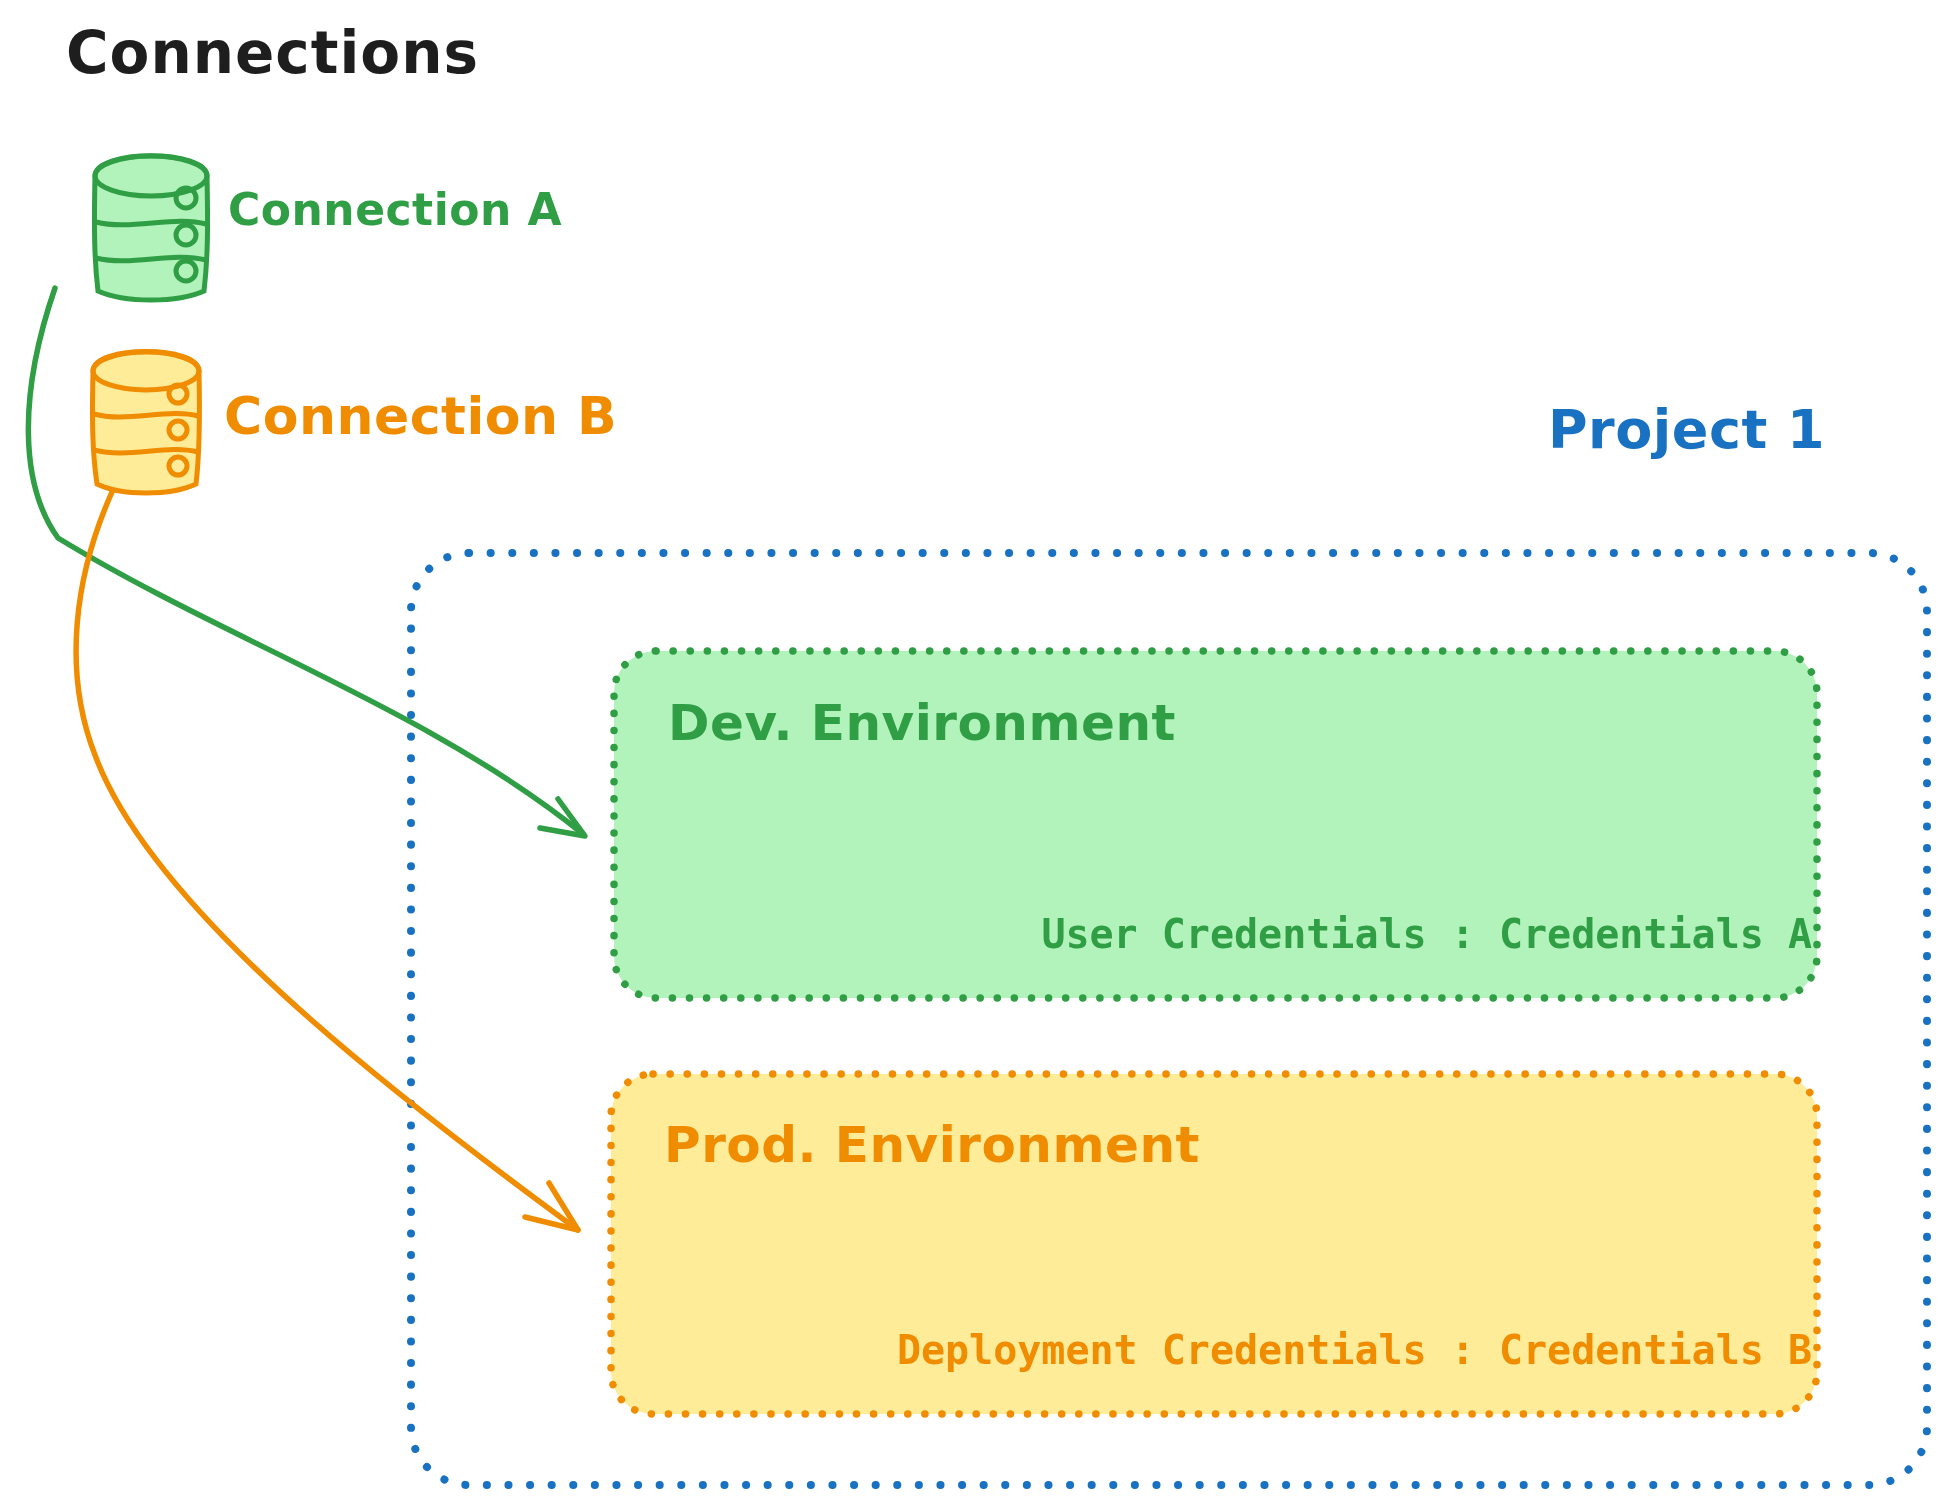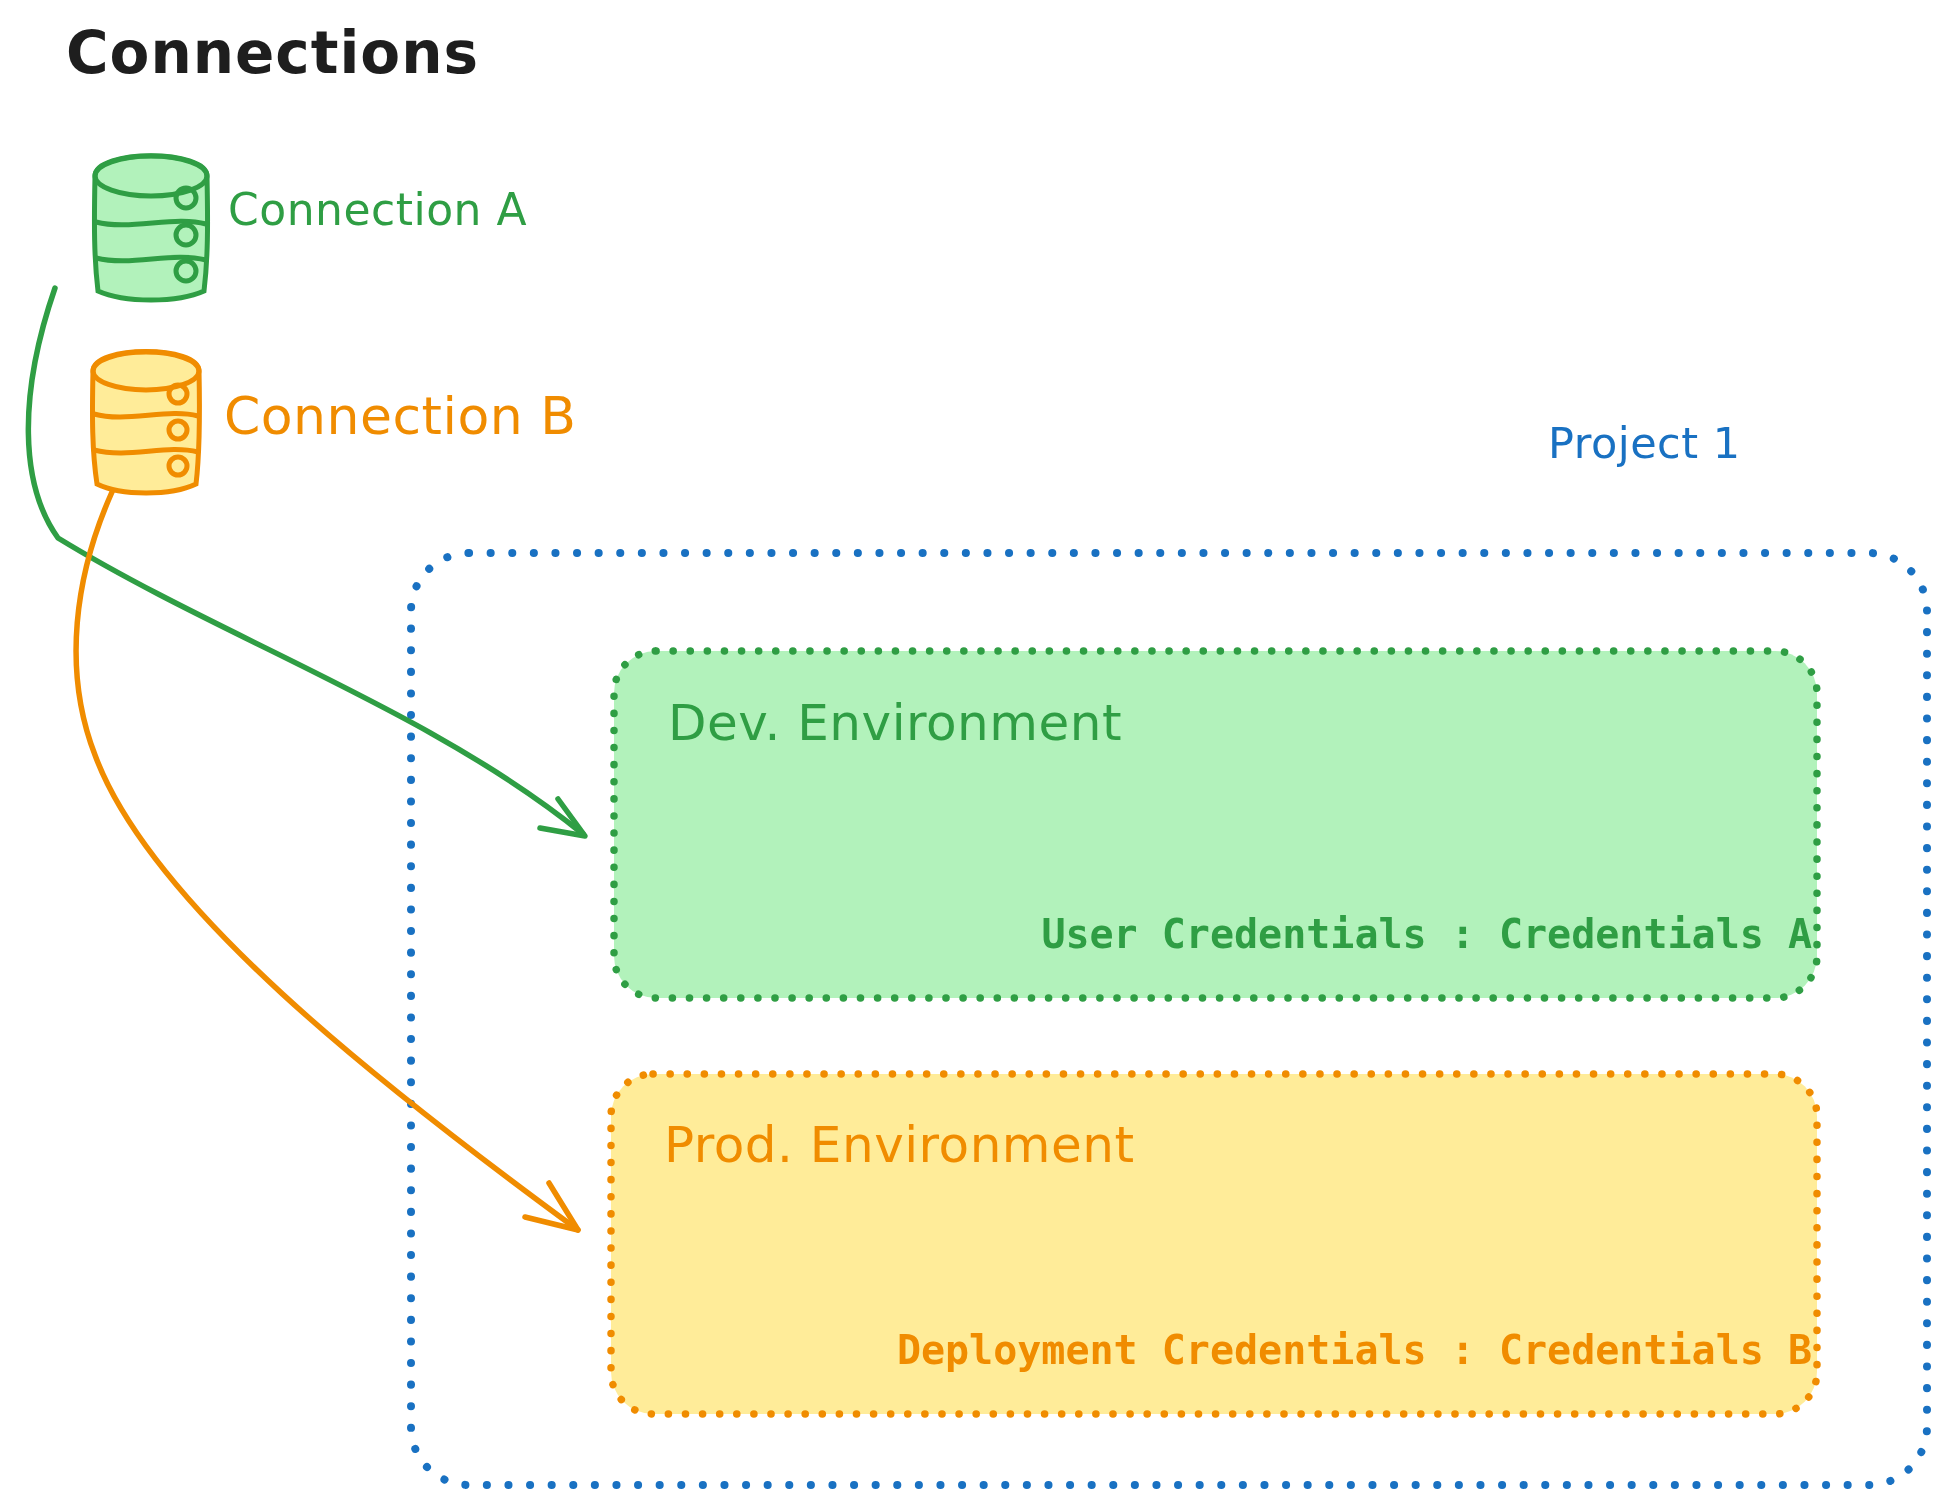--- a/index.html
+++ b/index.html
@@ -6,26 +6,26 @@
   .canvas{
     position:relative;
     width:1948px;height:1506px;
     background:#ffffff;
     overflow:hidden;
     font-family:"DejaVu Sans", sans-serif;
     padding-left:40px;
   }
   .layer{position:absolute;left:0;top:0;}
   .label{position:absolute;white-space:nowrap;line-height:1.1;}
-  .hand{font-family:"DejaVu Sans", sans-serif;font-weight:400;letter-spacing:0.5px;}
+  .hand{font-family:"DejaVu Sans", sans-serif;font-weight:700;letter-spacing:0.5px;}
   .mono{font-family:"DejaVu Sans Mono", monospace;font-weight:700;letter-spacing:0px;}
   .title{left:66px;top:22px;font-size:58px;font-weight:700;letter-spacing:1px;}
   .conn-a{left:228px;top:186px;font-size:44px;}
   .conn-b{left:224px;top:388px;font-size:52px;}
-  .project{left:1548px;top:420px;font-size:43px;}
+  .project{left:1548px;top:400px;font-size:54px;}
   .dev-title{left:668px;top:696px;font-size:50px;}
   .prod-title{left:664px;top:1118px;font-size:50px;}
   .dev-creds{right:176px;top:912px;font-size:40px;}
   .prod-creds{right:176px;top:1328px;font-size:40px;}
 </style>
 </head>
 <body>
 
 <div class="canvas">
 

